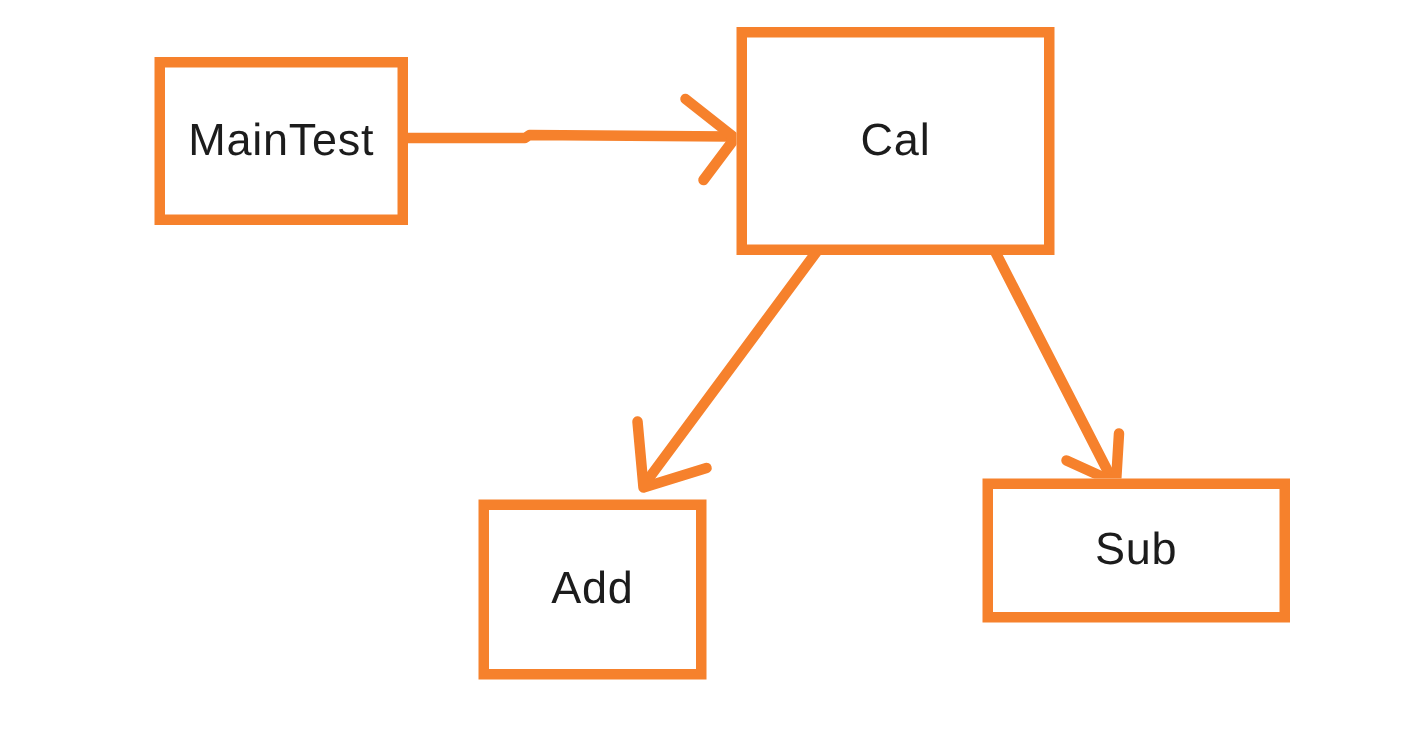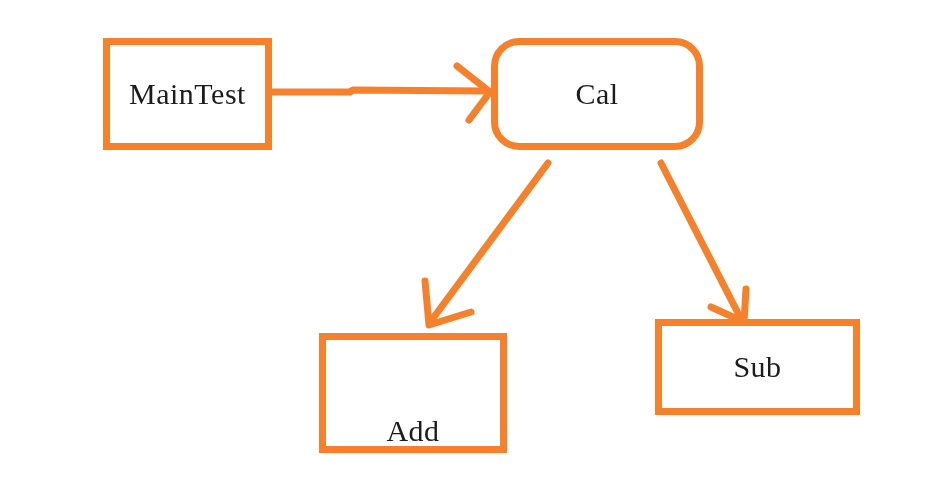--- a/index.html
+++ b/index.html
@@ -16,32 +16,31 @@
     background: var(--bg);
     font-family: "Liberation Sans", "DejaVu Sans", sans-serif;
   }
   .node {
     position: absolute;
     background: var(--bg);
     border: 7px solid var(--accent);
     display: flex;
     align-items: center;
     justify-content: center;
-    font-family: Liberation Serif, serif;
   }
   .node-label {
     color: var(--text);
     font-size: 30px;
     line-height: 1;
     letter-spacing: 0.5px;
     white-space: nowrap;
   }
   #node-maintest { left: 103px; top: 38px;  width: 169px; height: 112px; }
-  #node-cal      { left: 491px; top: 38px;  width: 212px; height: 112px; border-radius: 28px; }
-  #node-add      { left: 319px; top: 333px; width: 188px; height: 120px; align-items: flex-end; }
+  #node-cal      { left: 491px; top: 18px;  width: 212px; height: 152px; }
+  #node-add      { left: 319px; top: 333px; width: 152px; height: 120px; }
   #node-sub      { left: 655px; top: 319px; width: 205px; height: 96px; }
   svg.arrows {
     position: absolute;
     left: 0; top: 0;
     width: 942px; height: 490px;
     pointer-events: none;
   }
   svg.arrows polyline, svg.arrows line {
     fill: none;
     stroke: var(--accent);

